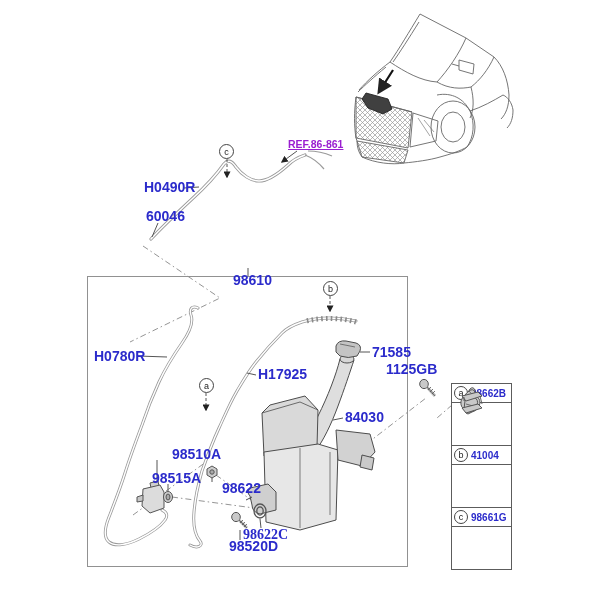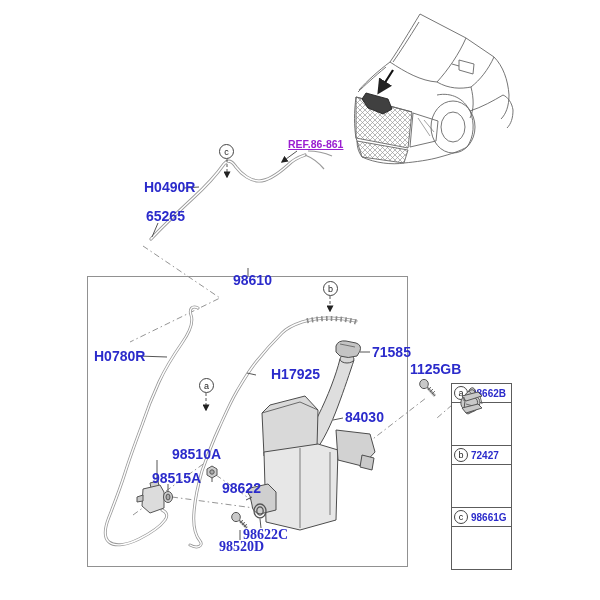--- a/index.html
+++ b/index.html
@@ -159,51 +159,51 @@
       <ellipse cx="424" cy="384" rx="4.3" ry="4.6"></ellipse>
       <path d="M427,387 L435,396" stroke="#bbb" stroke-width="3"></path>
       <path d="M427,387 L435,396 M428,390 L431,387 M430,392 L433,389 M432,394 L435,391" stroke="#555" stroke-width="0.8" fill="none"></path>
     </g>
   </svg>
 
   <div id="mainbox"></div>
 
   <div class="ref" style="left:288px;top:139px;">REF.86-861</div>
   <div class="lbl" style="left:144px;top:182px;">H0490R</div>
-  <div class="lbl" style="left:146px;top:211px;">65265</div>
+  <div class="lbl" style="left:146px;top:211px;">60046</div>
   <div class="callout" style="left:219px;top:144px;">c</div>
 
   <div class="lbl" style="left:233px;top:255px;margin-top:20px;">98610</div>
   <div class="lbl" style="left:94px;top:351px;">H0780R</div>
-  <div class="lbl" style="left:271px;top:369px;text-align:center;">H17925</div>
+  <div class="lbl" style="left:258px;top:369px;text-align:center;">H17925</div>
   <div class="callout" style="left:199px;top:378px;">a</div>
   <div class="callout" style="left:323px;top:281px;">b</div>
   <div class="lbl" style="left:372px;top:347px;">71585</div>
   <div class="lbl" style="left:345px;top:412px;">84030</div>
   <div class="lbl" style="left:139px;top:449px;margin-left:33px;">98510A</div>
   <div class="lbl" style="left:152px;top:473px;">98515A</div>
   <div class="lbl" style="left:197px;top:483px;padding-left:25px;">98622</div>
   <div class="lbl" style="left:243px;top:529px;font-family:Liberation Serif, serif;">98622C</div>
-  <div class="lbl" style="left:219px;top:541px;font-family:Liberation Serif, serif;">98520D</div>
-  <div class="lbl" style="left:410px;top:364px;">1125GB</div>
+  <div class="lbl" style="left:229px;top:541px;">98520D</div>
+  <div class="lbl" style="left:386px;top:364px;">1125GB</div>
 
   <div id="legend">
     <div class="lg-head">
       <span class="callout">a</span>
       <span class="num">98662B</span>
     </div>
     <div class="lg-cell">
       <svg width="40" height="38" viewBox="0 0 40 38">
         <path d="M14,26 Q8,24 9,17 Q10,12 15,10 L18,5 Q21,2 23,6 L22,11 Q28,13 28,19 Q27,26 20,28 L16,30 Q13,30 14,26 Z" fill="#c9c9c9" stroke="#555"></path>
         <path d="M15,10 Q19,13 22,11 M12,20 L20,22" fill="none" stroke="#555" stroke-width="0.8"></path>
       </svg>
     </div>
     <div class="lg-head">
       <span class="callout">b</span>
-      <span class="num">72427</span>
+      <span class="num">41004</span>
     </div>
     <div class="lg-cell">
       <svg width="40" height="38" viewBox="0 0 40 38">
         <path d="M17,7 Q21,4 23,8 L22,13 Q27,16 25,21 L21,27 Q15,30 12,25 L13,17 Q11,11 17,7 Z" fill="#c9c9c9" stroke="#555"></path>
         <path d="M17,7 Q20,10 22,13 M14,20 L21,22" fill="none" stroke="#555" stroke-width="0.8"></path>
       </svg>
     </div>
     <div class="lg-head">
       <span class="callout">c</span>
       <span class="num">98661G</span>

